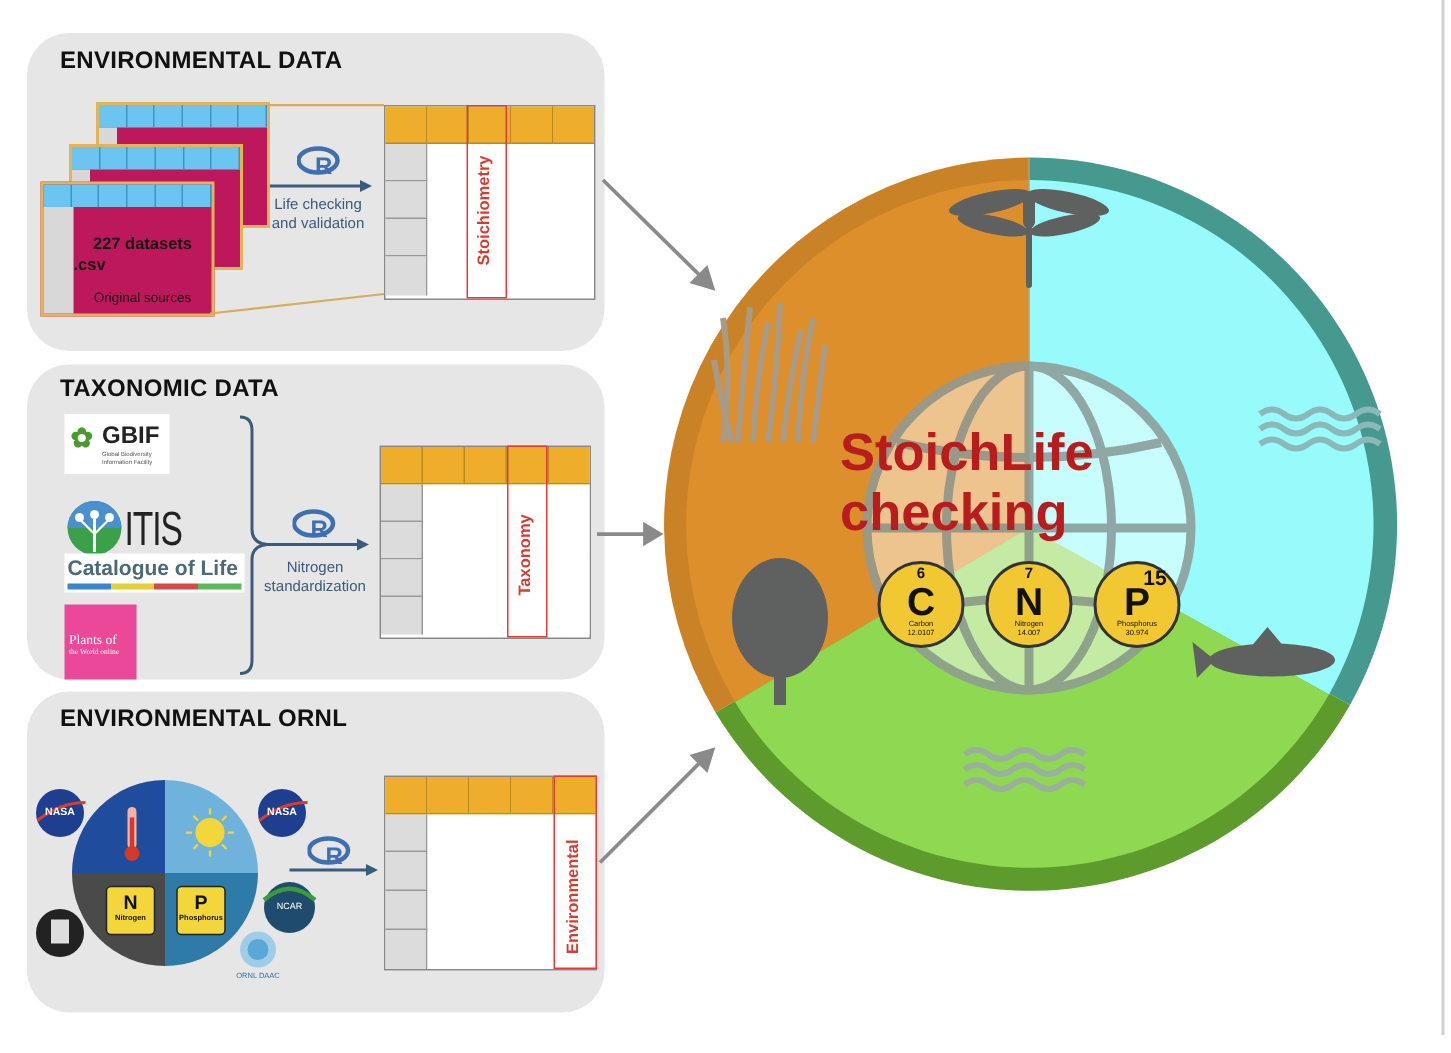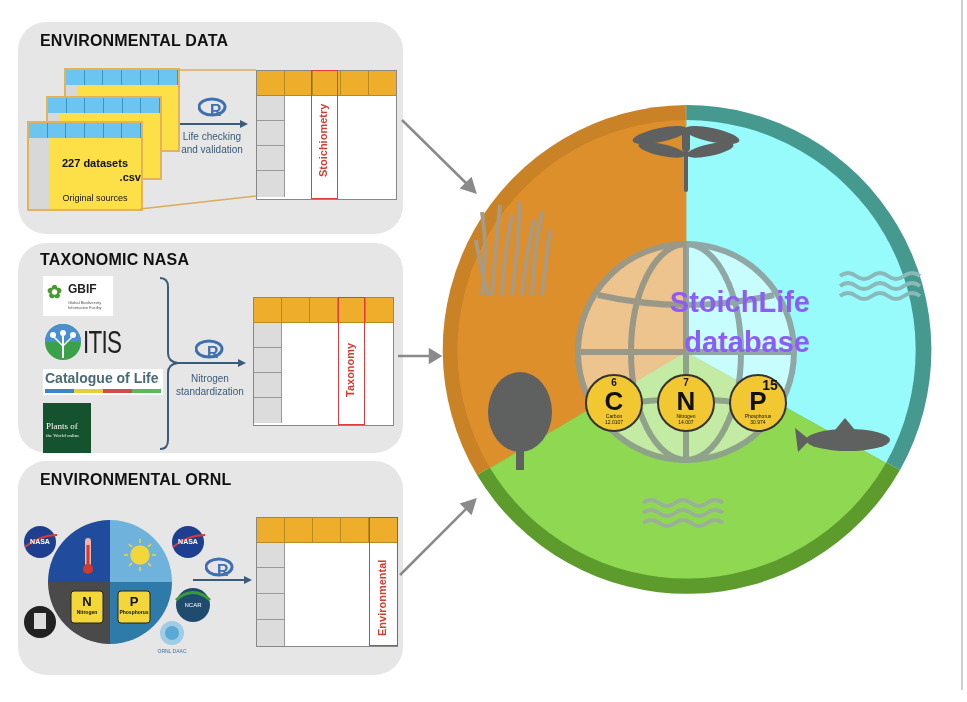--- a/index.html
+++ b/index.html
@@ -8,21 +8,21 @@
   .panel{position:absolute;left:18px;width:385px;background:#e6e6e6;border-radius:28px;}
   .panel-title{position:absolute;left:22px;font-weight:bold;font-size:16px;color:#111;letter-spacing:0.2px;}
   .tbl{position:absolute;display:grid;border:1px solid #888;background:#fff;}
   .tbl .h{background:#eeae2c;border-right:1px solid #b88a20;border-bottom:1px solid #b88a20;}
   .tbl .l{background:#dcdcdc;border-right:1px solid #999;border-bottom:1px solid #999;}
   .tbl .c{background:#fff;}
   .hl{position:absolute;border:1.5px solid #e23b3b;}
   .vlabel{position:absolute;writing-mode:vertical-rl;transform:rotate(180deg);color:#d63b30;font-weight:bold;font-size:11px;text-align:center;}
   .rlogo{position:absolute;width:30px;height:22px;}
   .caption{position:absolute;font-size:10px;color:#3a5b7a;text-align:center;line-height:13px;}
-  .sheet{position:absolute;width:112px;height:80px;background:#fde047;border:2px solid #e3b35a;}
+  .sheet{position:absolute;width:112px;height:80px;background:#be185d;border:2px solid #e3b35a;}
   .sheet .bar{height:15px;background:#6cc4f0;display:flex;}
   .sheet .bar span{flex:1;border-right:1px solid #3a97c4;}
   .sheet .side{position:absolute;left:0;top:15px;width:12px;bottom:0;background:#d8d8d8;}
   .logo{position:absolute;}
 </style>
 </head>
 <body>
 
 <div class="edge"></div>
 
@@ -56,21 +56,21 @@
   <div class="bar">
       <span></span>
       <span></span>
       <span></span>
       <span></span>
       <span></span>
       <span></span>
     </div>
     <div class="side" style="width:20px;"></div>
   <div style="position:absolute;left:20px;right:0;top:34px;text-align:center;font-weight:bold;font-size:11px;color:#111;">227 datasets</div>
-  <div style="position:absolute;left:20px;right:0;top:48px;text-align:right;font-weight:bold;font-size:11px;color:#111;">.csv</div>
+  <div style="position:absolute;left:20px;right:0;top:48px;text-align:left;font-weight:bold;font-size:11px;color:#111;">.csv</div>
   <div style="position:absolute;left:20px;right:0;top:70px;text-align:center;font-size:9px;color:#111;">Original sources</div>
 </div>
 
 <svg style="position:absolute;left:0;top:0;" width="420" height="240">
   <line x1="178" y1="70" x2="256" y2="70" stroke="#d8ad5a" stroke-width="1.5"></line>
   <line x1="140" y1="209" x2="256" y2="196" stroke="#d8ad5a" stroke-width="1.5"></line>
   <line x1="180" y1="124" x2="244" y2="124" stroke="#3a5b7a" stroke-width="2"></line>
   <polygon points="248,124 240,120 240,128" fill="#3a5b7a"></polygon>
 </svg>
 <svg class="rlogo" style="left:198px;top:97px;" viewBox="0 0 30 22">
@@ -105,45 +105,45 @@
   <div class="l" style="border-bottom:none"></div>
     <div class="c"></div>
     <div class="c"></div>
     <div class="c"></div>
     <div class="c"></div>
 </div>
 <div class="hl" style="left:311px;top:70px;width:25px;height:127px;"></div>
 <div class="vlabel" style="left:317px;top:100px;height:80px;">Stoichiometry</div>
 
 <div class="panel" style="top:243px;height:210px;">
-  <div class="panel-title" style="top:8px;">TAXONOMIC NASA</div>
+  <div class="panel-title" style="top:8px;">TAXONOMIC DATA</div>
 </div>
 <div class="logo" style="left:43px;top:276px;width:70px;height:40px;background:#fff;">
   <span style="position:absolute;left:4px;top:5px;color:#4a9b2f;font-size:18px;font-weight:bold;">✿</span>
-  <span style="position:absolute;left:25px;top:6px;font-weight:bold;font-size:12px;color:#222;">GBIF</span>
+  <span style="position:absolute;left:25px;top:6px;font-weight:bold;font-size:16px;color:#222;">GBIF</span>
   <span style="position:absolute;left:25px;top:24px;width:44px;font-size:4px;line-height:5px;color:#555;">Global Biodiversity Information Facility</span>
 </div>
-<div class="logo" style="left:43px;top:322px;width:80px;height:40px;">
+<div class="logo" style="left:43px;top:332px;width:80px;height:40px;">
   <svg width="40" height="40" style="position:absolute;left:0;top:0;">
     <circle cx="20" cy="20" r="18" fill="#3aa04a"></circle>
     <path d="M2 20 A18 18 0 0 1 38 20 Z" fill="#4a8fd0"></path>
     <line x1="20" y1="36" x2="20" y2="14" stroke="#fff" stroke-width="2"></line>
     <line x1="20" y1="24" x2="10" y2="14" stroke="#fff" stroke-width="1.5"></line>
     <line x1="20" y1="24" x2="30" y2="14" stroke="#fff" stroke-width="1.5"></line>
     <circle cx="10" cy="13" r="3" fill="#fff"></circle>
       <circle cx="30" cy="13" r="3" fill="#fff"></circle>
       <circle cx="20" cy="11" r="3" fill="#fff"></circle>
   </svg>
   <span style="position:absolute;left:40px;top:2px;font-size:32px;color:#222;transform:scaleX(0.7);transform-origin:left;letter-spacing:-1px;">ITIS</span>
 </div>
 <div class="logo" style="left:43px;top:369px;width:120px;height:26px;background:#fff;">
   <span style="position:absolute;left:2px;top:1px;font-size:14px;font-weight:bold;color:#4a6a78;white-space:nowrap;">Catalogue of Life</span>
   <div style="position:absolute;left:2px;right:2px;top:20px;height:4px;background:linear-gradient(90deg,#3a86c8 0 25%,#e2cf3a 25% 50%,#d34a4a 50% 75%,#5cb85c 75%);"></div>
 </div>
-<div class="logo" style="left:43px;top:403px;width:48px;height:50px;background:#14532d;color:#fff;font-family:'Liberation Serif',serif;">
+<div class="logo" style="left:43px;top:403px;width:48px;height:50px;background:#ec4899;color:#fff;font-family:'Liberation Serif',serif;">
   <div style="position:absolute;left:3px;top:18px;font-size:9px;white-space:nowrap;">Plants of</div>
   <div style="position:absolute;left:3px;top:30px;font-size:5px;white-space:nowrap;">the World online</div>
 </div>
 <svg style="position:absolute;left:150px;top:275px;" width="100" height="180">
   <path d="M10 3 Q18 3 18 12 L18 78 Q18 87 28 88 Q18 89 18 98 L18 165 Q18 174 10 174" fill="none" stroke="#3a5b7a" stroke-width="2"></path>
   <line x1="28" y1="88" x2="90" y2="88" stroke="#3a5b7a" stroke-width="2"></line>
   <polygon points="96,88 88,84 88,92" fill="#3a5b7a"></polygon>
 </svg>
 <svg class="rlogo" style="left:195px;top:339px;" viewBox="0 0 30 22">
   <ellipse cx="14" cy="10" rx="13" ry="8" fill="none" stroke="#3e6fb0" stroke-width="3"></ellipse>
@@ -365,23 +365,23 @@
       <circle cx="184" cy="313" r="28" fill="#f2c832" stroke="#333" stroke-width="2"></circle>
     </g>
   <g>
       <circle cx="256" cy="313" r="28" fill="#f2c832" stroke="#333" stroke-width="2"></circle>
     </g>
   <g>
       <circle cx="328" cy="313" r="28" fill="#f2c832" stroke="#333" stroke-width="2"></circle>
     </g>
 </svg>
 
-<div style="position:absolute;left:560px;top:282px;width:250px;text-align:right;font-weight:bold;font-size:29px;line-height:40px;color:#8b5cf6;">
+<div style="position:absolute;left:560px;top:282px;width:250px;text-align:left;font-weight:bold;font-size:35px;line-height:40px;color:#b91c1c;">
   <div>StoichLife</div>
-  <div>database</div>
+  <div>checking</div>
 </div>
 
 <div style="position:absolute;left:594px;top:377px;width:40px;text-align:center;font-size:10px;font-weight:bold;color:#111;">6</div>
 <div style="position:absolute;left:594px;top:386px;width:40px;text-align:center;font-size:26px;font-weight:bold;color:#111;">C</div>
 <div style="position:absolute;left:594px;top:413px;width:40px;text-align:center;font-size:5px;color:#111;">Carbon</div>
 <div style="position:absolute;left:594px;top:419px;width:40px;text-align:center;font-size:5px;color:#111;">12.0107</div>
 
 <div style="position:absolute;left:666px;top:377px;width:40px;text-align:center;font-size:10px;font-weight:bold;color:#111;">7</div>
 <div style="position:absolute;left:666px;top:386px;width:40px;text-align:center;font-size:26px;font-weight:bold;color:#111;">N</div>
 <div style="position:absolute;left:666px;top:413px;width:40px;text-align:center;font-size:5px;color:#111;">Nitrogen</div>

